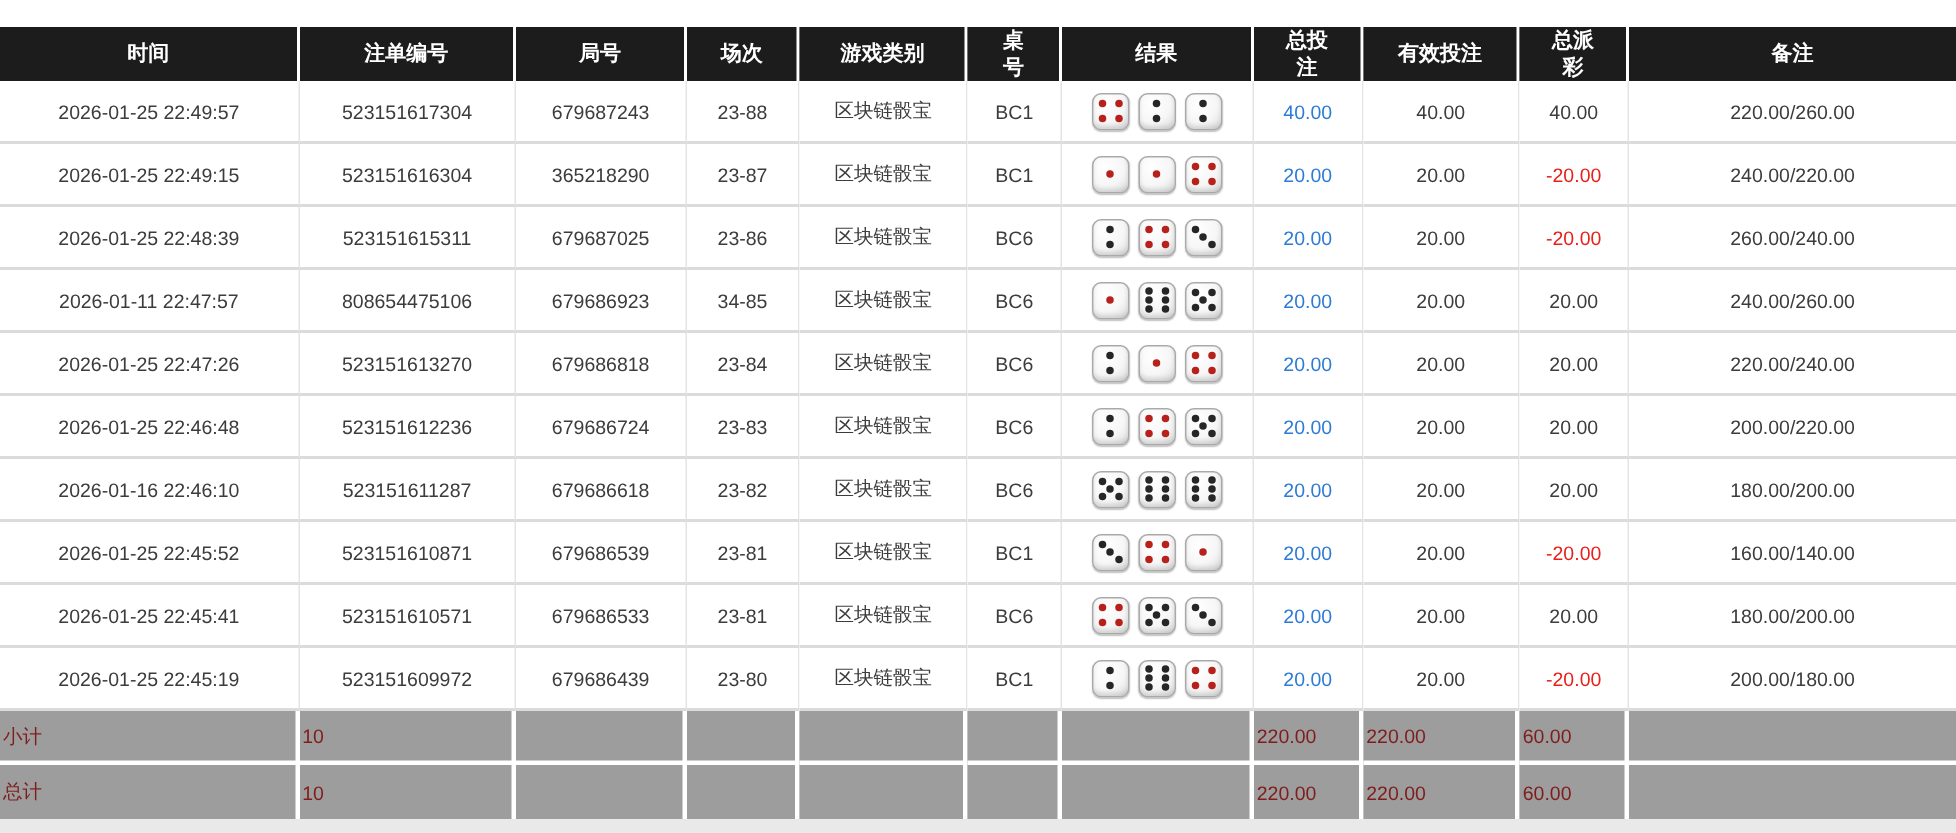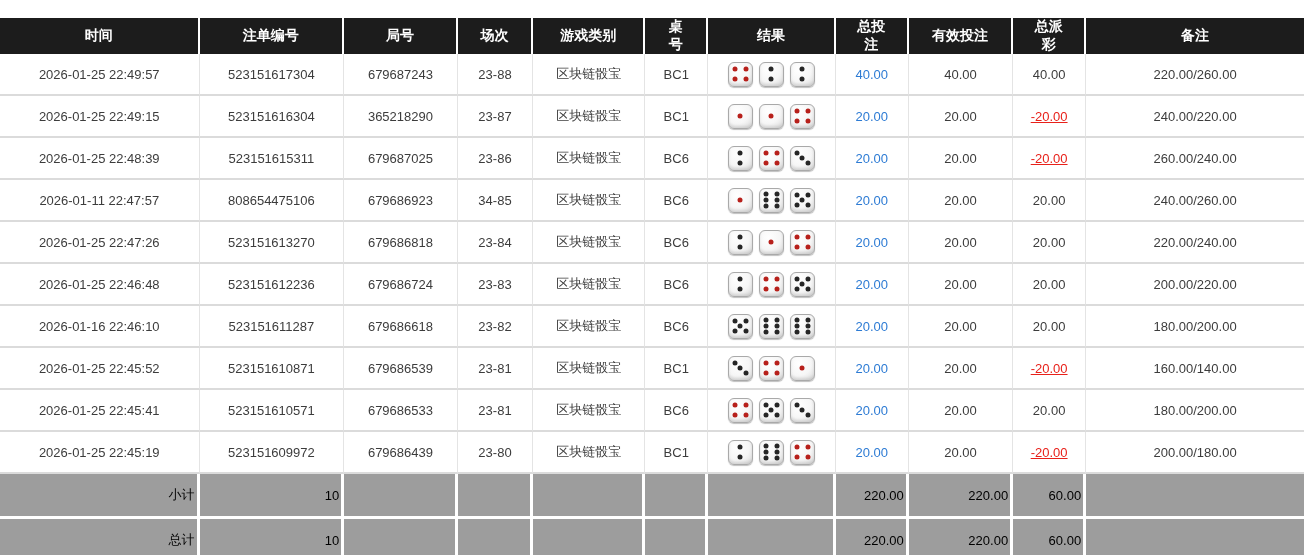--- a/index.html
+++ b/index.html
@@ -40,32 +40,32 @@
     border-right: 1px solid #e4e4e4;
     padding: 0 2px;
     overflow: hidden;
     white-space: nowrap;
   }
   tbody td:last-child { border-right: none; }
   .amount-blue {
     color: var(--accent-blue, #2d7bd4);
     cursor: pointer;
   }
-  .amount-neg { color: var(--neg-red, #e8211a); text-decoration: underline; }
+  .amount-neg { color: var(--neg-red, #e8211a); }
   
   tfoot td {
     background: var(--summary-bg, #9d9d9d);
-    color: #000000;
+    color: #7f1d1d;
     font-size: 13px;
     height: 36px;
-    text-align: right;
+    text-align: left;
     vertical-align: middle;
     border-right: 3px solid #ffffff;
     border-bottom: 3px solid #ffffff;
-    padding: 12px 2px;
+    padding: 0 2px;
     white-space: nowrap;
   }
   tfoot td:last-child { border-right: none; }
   tfoot tr:last-child td { border-bottom: none; }
   
   .dice-row {
     display: flex;
     justify-content: center;
     align-items: center;
     gap: 6px;

